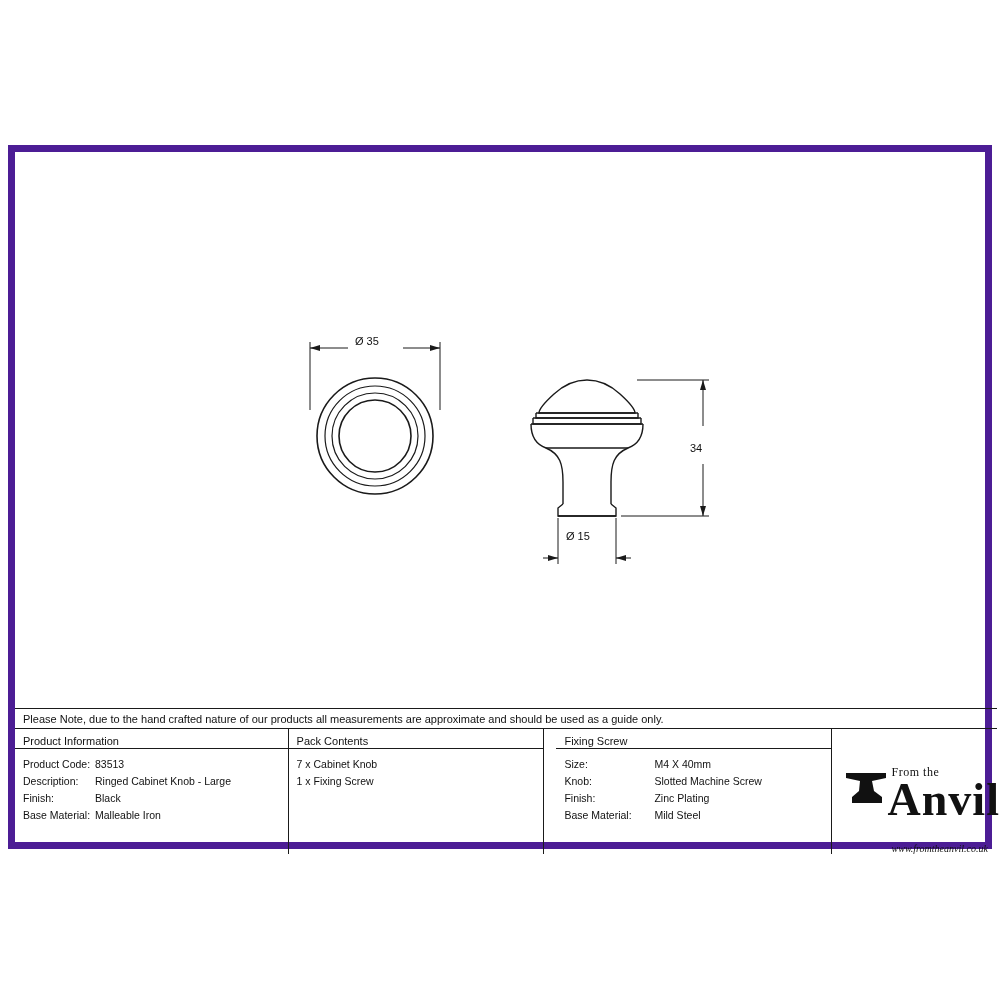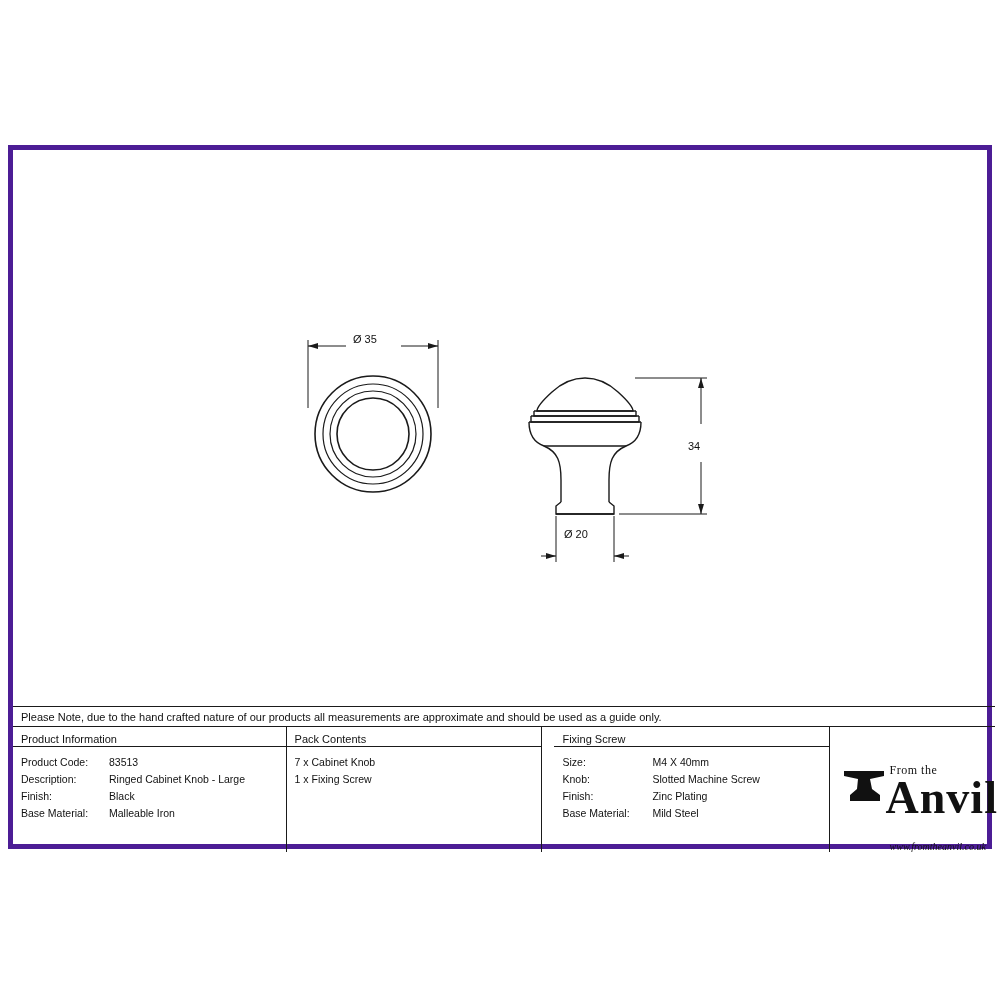--- a/index.html
+++ b/index.html
@@ -12,21 +12,21 @@
     height: 1000px;
     font-family: "Liberation Sans", sans-serif;
     color: #111;
   }
   .sheet {
     position: absolute;
     left: 8px;
     top: 145px;
     width: 984px;
     height: 704px;
-    border: 5px solid #4c1d95;
+    border: 7px solid #4c1d95;
     box-sizing: border-box;
   }
   .drawing-area {
     position: absolute;
     left: 0;
     top: 0;
     width: 982px;
     height: 556px;
   }
   .note-bar {
@@ -78,21 +78,21 @@
   }
   .spec-table {
     padding: 7px 0 0 8px;
     font-size: 10.5px;
   }
   .spec-line {
     display: flex;
     line-height: 17px;
     white-space: nowrap;
   }
-  .spec-label { width: 88px; flex: none; }
+  .spec-label { width: 72px; flex: none; }
   .spec-value { }
   .pack-line {
     line-height: 17px;
     font-size: 10.5px;
     white-space: nowrap;
   }
   .screw-label { width: 90px; flex: none; }
 
   .logo-box {
     position: absolute;
@@ -207,21 +207,21 @@
         <line x1="601" y1="366" x2="601" y2="412"></line>
         <line x1="528" y1="406" x2="543" y2="406"></line>
         <line x1="601" y1="406" x2="616" y2="406"></line>
         <polygon points="543,406 533,403 533,409" fill="#1a1a1a" stroke="none"></polygon>
         <polygon points="601,406 611,403 611,409" fill="#1a1a1a" stroke="none"></polygon>
       </g>
     </svg>
 
     <div class="dim-label" style="left:340px; top:183px;">Ø 35</div>
     <div class="dim-label" style="left:675px; top:290px;">34</div>
-    <div class="dim-label" style="left:551px; top:378px;">Ø 20</div>
+    <div class="dim-label" style="left:551px; top:378px;">Ø 15</div>
   </div>
 
   <div class="note-bar">Please Note, due to the hand crafted nature of our products all measurements are approximate and should be used as a guide only.</div>
 
   <div class="info-row">
 
     <div class="info-col col-product">
       <div class="col-head">Product Information</div>
       <div class="col-head-rule"></div>
       <div class="spec-table">

